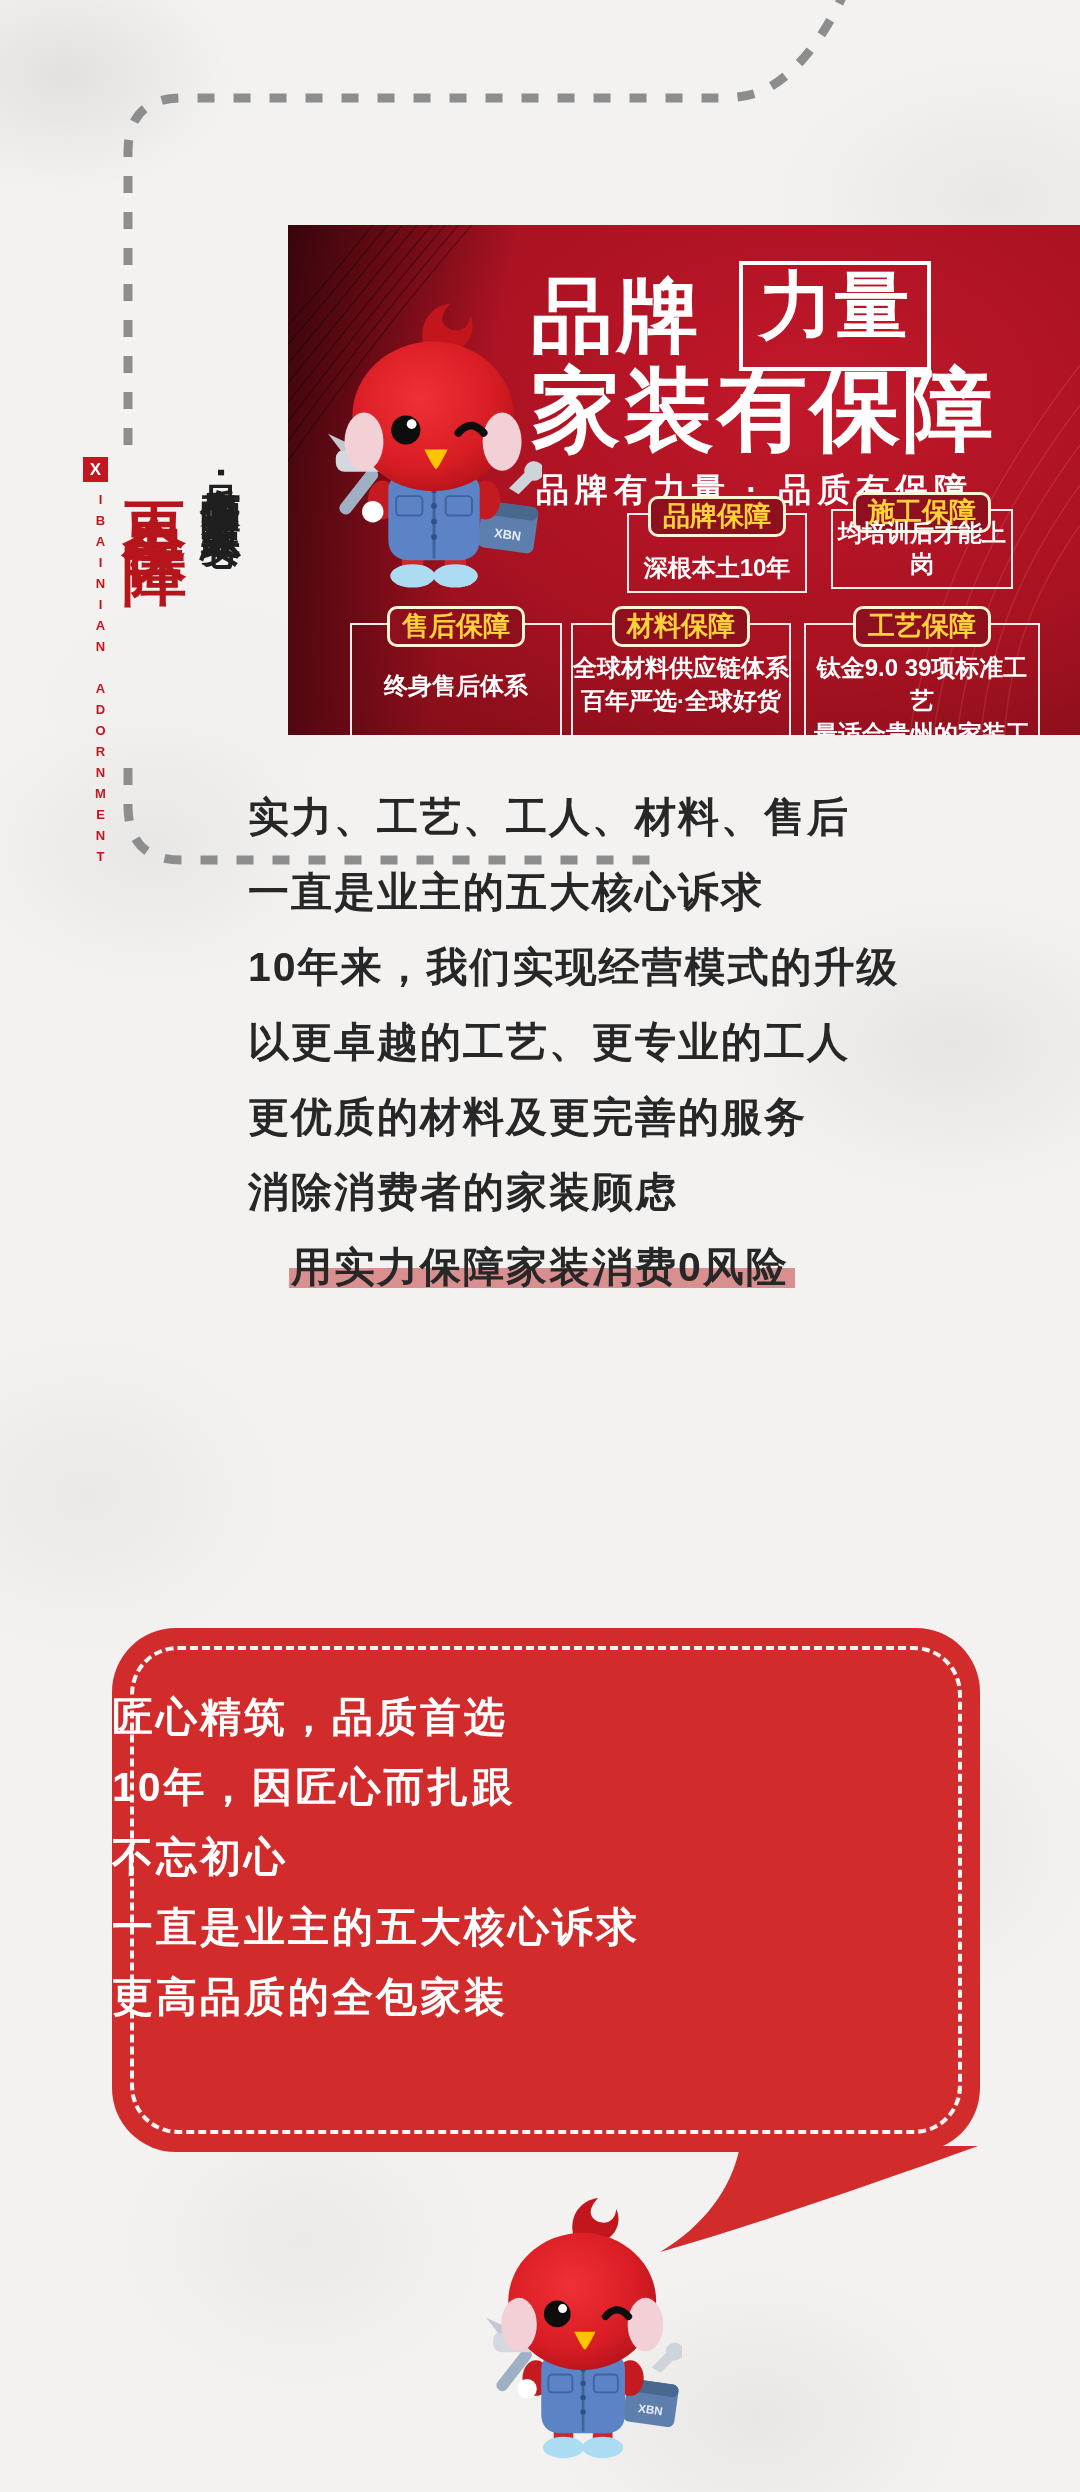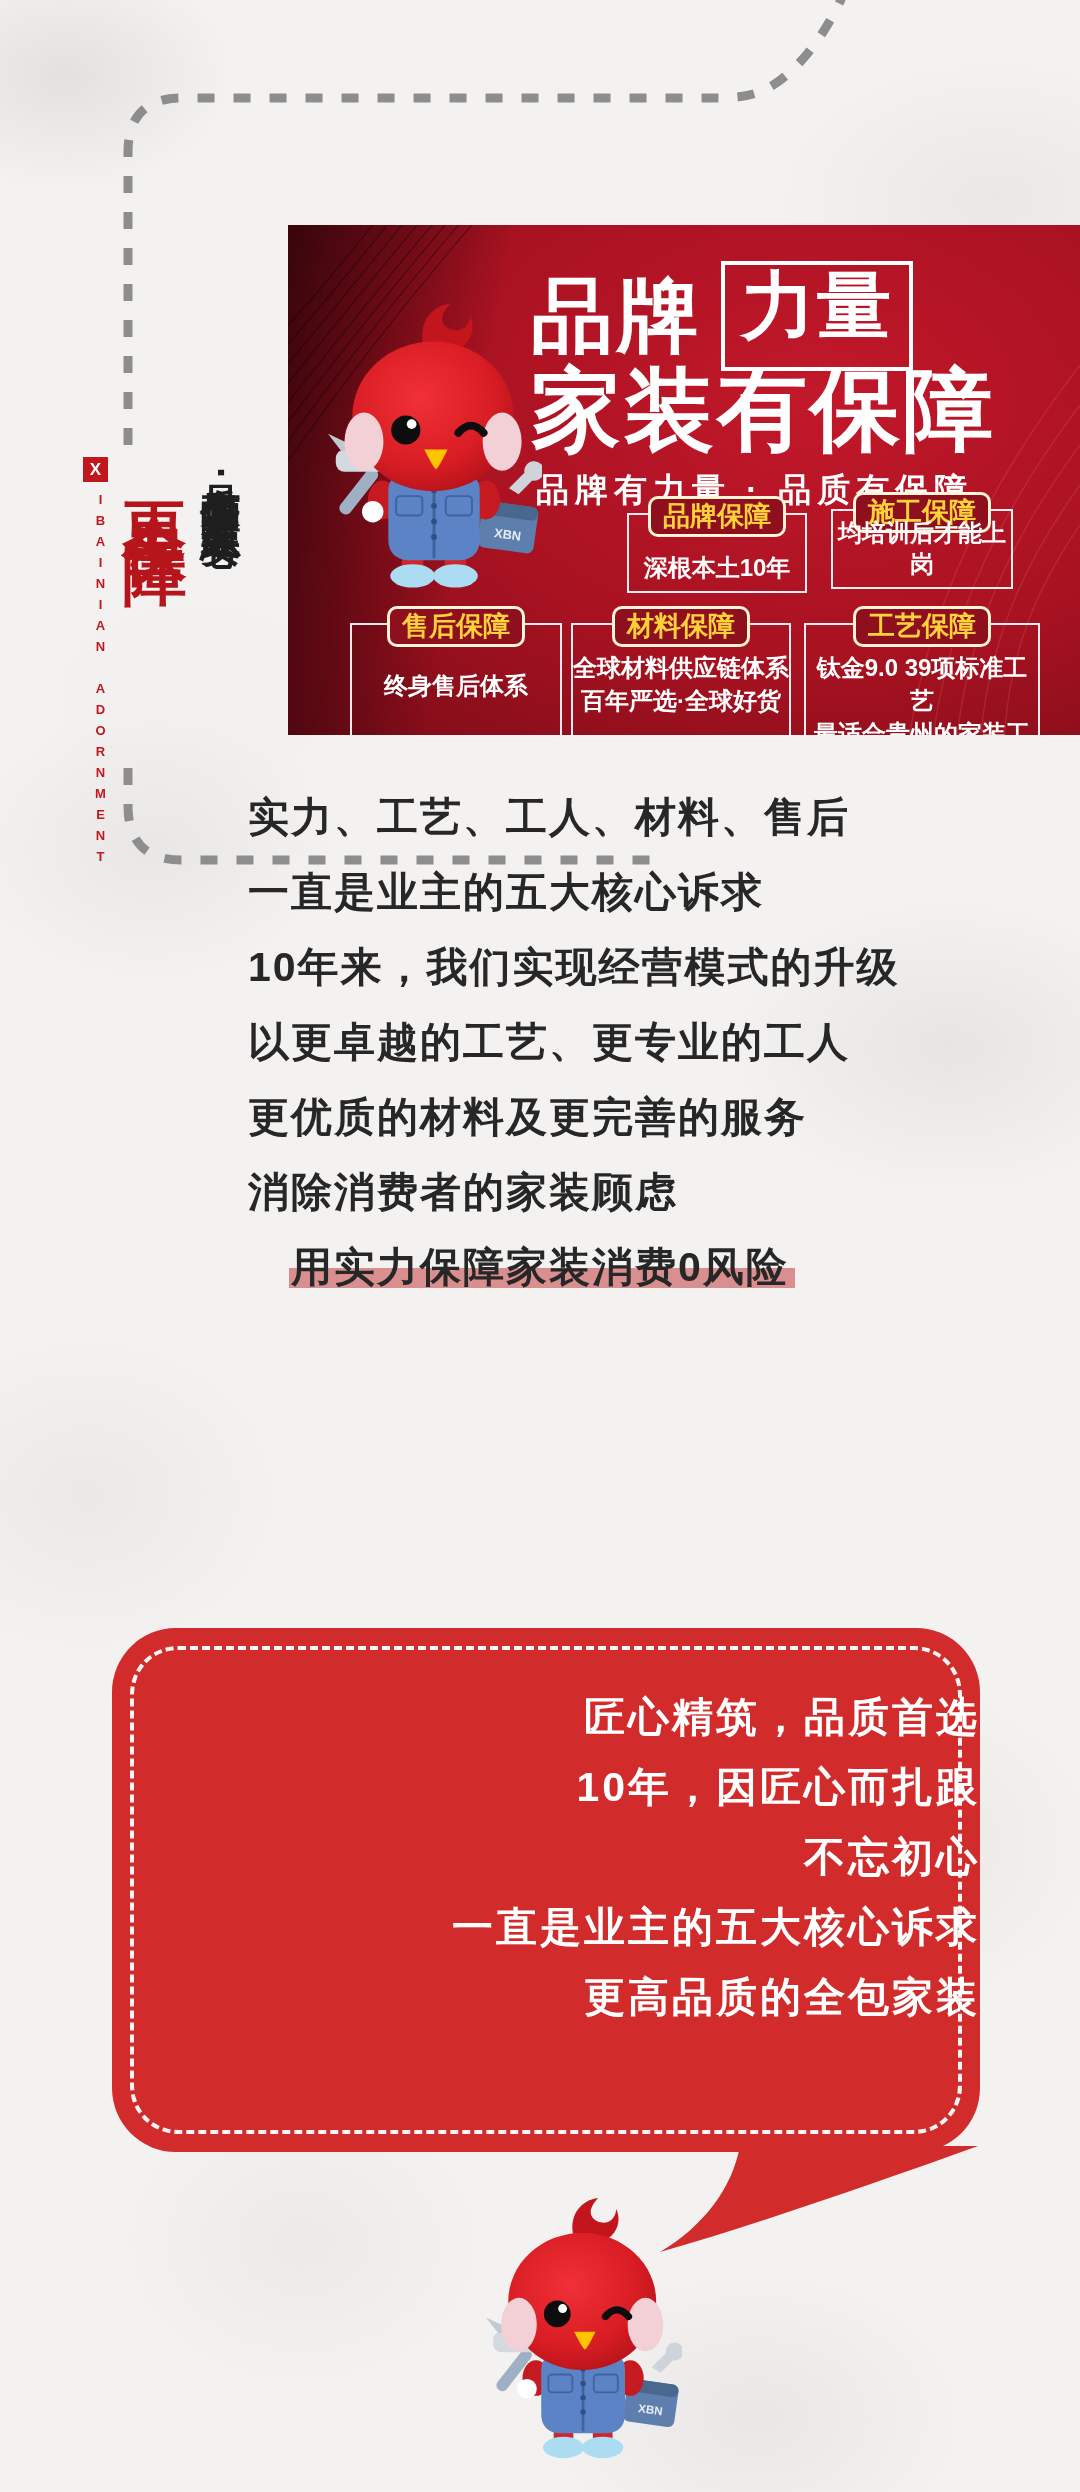--- a/index.html
+++ b/index.html
@@ -34,21 +34,21 @@
     writing-mode:vertical-rl; color:#b5151b; font-size:64px; font-weight:900; letter-spacing:12px;}
   .sub-vert{position:absolute; left:194px; top:452px; z-index:3;
     writing-mode:vertical-rl; color:#1f1f1f; font-size:40px; font-weight:800; letter-spacing:3px;}
 
   
   .banner{position:absolute; left:288px; top:225px; width:792px; height:510px; z-index:2; overflow:hidden;
     background-image:
       linear-gradient(100deg, rgba(47,4,10,.9) 0%, rgba(47,4,10,0) 26%),
       radial-gradient(920px 620px at 66% 34%, #c2182b 0%, #a81221 42%, #7c0c18 76%, #530710 100%);}
   .banner-decor{position:absolute; left:0; top:0;}
-  .b-row1{position:absolute; left:243px; top:36px; display:flex; align-items:center; gap:18px;}
+  .b-row1{position:absolute; left:243px; top:36px; display:flex; align-items:center; gap:36px;}
   .b-t1{font-size:82px; font-weight:900; color:#fff; letter-spacing:4px; line-height:1;}
   .b-tbox{border:4px solid #fff; padding:4px 16px 24px; font-size:74px; font-weight:900; color:#fff; line-height:1; letter-spacing:2px;}
   .b-row2{position:absolute; left:243px; top:140px; font-size:90px; font-weight:900; color:#fff; letter-spacing:3px; line-height:1;}
   .b-sub{position:absolute; left:248px; top:243px; font-size:33px; color:#fff; font-weight:700; letter-spacing:6px;}
 
   .gbox{position:absolute; border:2px solid rgba(255,255,255,.92);}
   .gbox .pill{position:absolute; top:-19px; left:50%; transform:translateX(-50%);
     background:#8e0f1d; border:3px solid #fff4d6; border-radius:10px;
     color:#ffd23c; font-weight:800; font-size:27px; line-height:1; padding:4px 12px; white-space:nowrap;}
   .gbox .glines{position:absolute; left:0; right:0; text-align:center; color:#fff; font-weight:700;}
@@ -58,21 +58,21 @@
   
   .para{position:absolute; left:248px; top:780px; z-index:2;
     color:#272727; font-size:41px; line-height:75px; letter-spacing:2px; font-weight:600; white-space:nowrap;}
   .hl{background:linear-gradient(to bottom, rgba(0,0,0,0) 52%, #d98f8f 52%, #d98f8f 96%, rgba(0,0,0,0) 96%); padding:0 6px 0 2px;margin-left:41px;}
 
   
   .bubble{position:absolute; left:112px; top:1628px; width:868px; height:524px;
     background:#d12b2b; border-radius:64px; z-index:2;}
   .bubble-dash{position:absolute; left:18px; right:18px; top:18px; bottom:18px;
     border:4px dashed rgba(255,255,255,.95); border-radius:48px;}
-  .bubble-text{position:absolute; left:0; right:0; top:54px; text-align:right;
+  .bubble-text{position:absolute; left:0; right:0; top:54px; text-align:left;
     color:#fff; font-size:41px; line-height:70px; font-weight:600; letter-spacing:3px;}
   .tail{position:absolute; left:652px; top:2146px; z-index:2;}
 
   .mascot-banner{position:absolute; left:40px; top:76px; width:214px; height:292px;}
   .mascot-bottom{position:absolute; left:486px; top:2196px; width:196px; height:267px; z-index:2;}
 </style>
 </head>
 <body>
 
 <div class="page">

